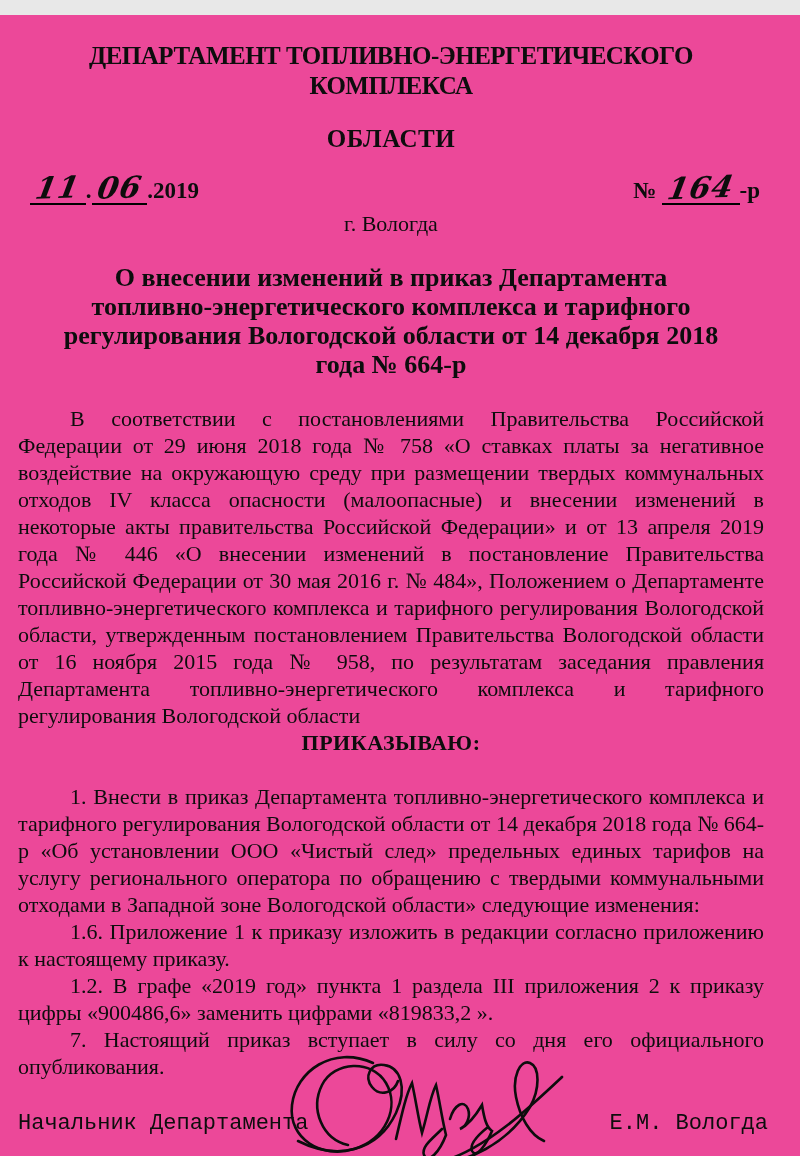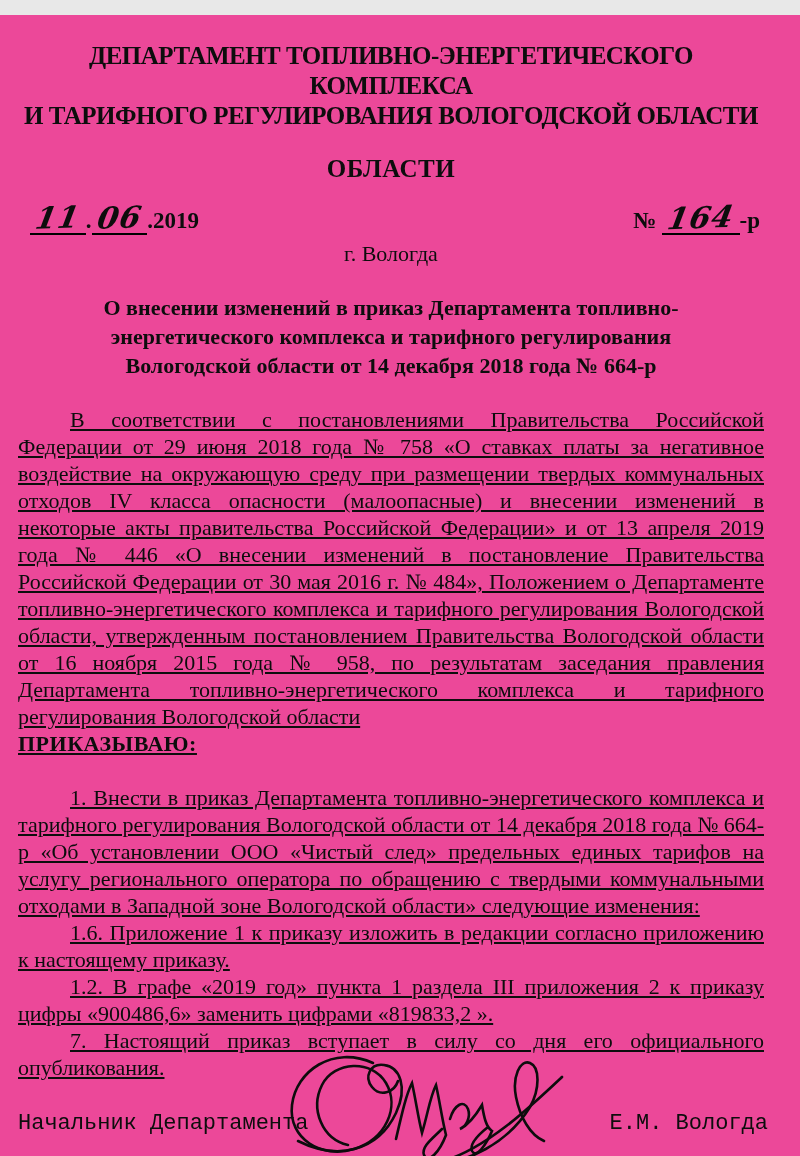--- a/index.html
+++ b/index.html
@@ -59,34 +59,34 @@
     text-align:center;
     font-size:22px;
     margin-top:0px;
     font-family:Liberation Serif, serif;
   }
   .doc-title {
     width:665px;
     margin:26px auto 0;
     text-align:center;
     font-weight:700;
-    font-size:22px;
+    font-size:26px;
     line-height:29px;
   }
   .bodytext {
     margin-top:26px;
     font-size:22px;
     line-height:27px;
     text-align:justify;
   }
-  .bodytext p { text-indent:52px;text-decoration:underline; }
+  .bodytext p { text-indent:52px; }
   .decree {
     font-weight:700;
     text-indent:0 !important;
-    text-align:left;
+    text-align:center;
     letter-spacing:0.5px;
   }
   .para-gap { height:27px; }
 
   .sig-row {
     position:absolute;
     left:18px; right:32px; top:1096px;
     display:flex;
     justify-content:space-between;
     font-size:22px;
@@ -99,21 +99,20 @@
   }
 </style>
 </head>
 <body>
 
 <div class="page">
   <div class="content">
 
     <div class="org-header">
       <div>ДЕПАРТАМЕНТ ТОПЛИВНО-ЭНЕРГЕТИЧЕСКОГО КОМПЛЕКСА</div>
-      <div>И ТАРИФНОГО РЕГУЛИРОВАНИЯ ВОЛОГОДСКОЙ ОБЛАСТИ</div>
     </div>
 
     <div class="doc-type">ОБЛАСТИ</div>
 
     <div class="meta-row">
       <span class="date-group">
         <span class="uline"><span class="hand">11</span></span><span>.</span><span class="uline"><span class="hand">06</span></span><span>.2019</span>
       </span>
       <span class="num-group">
         <span>№</span>

